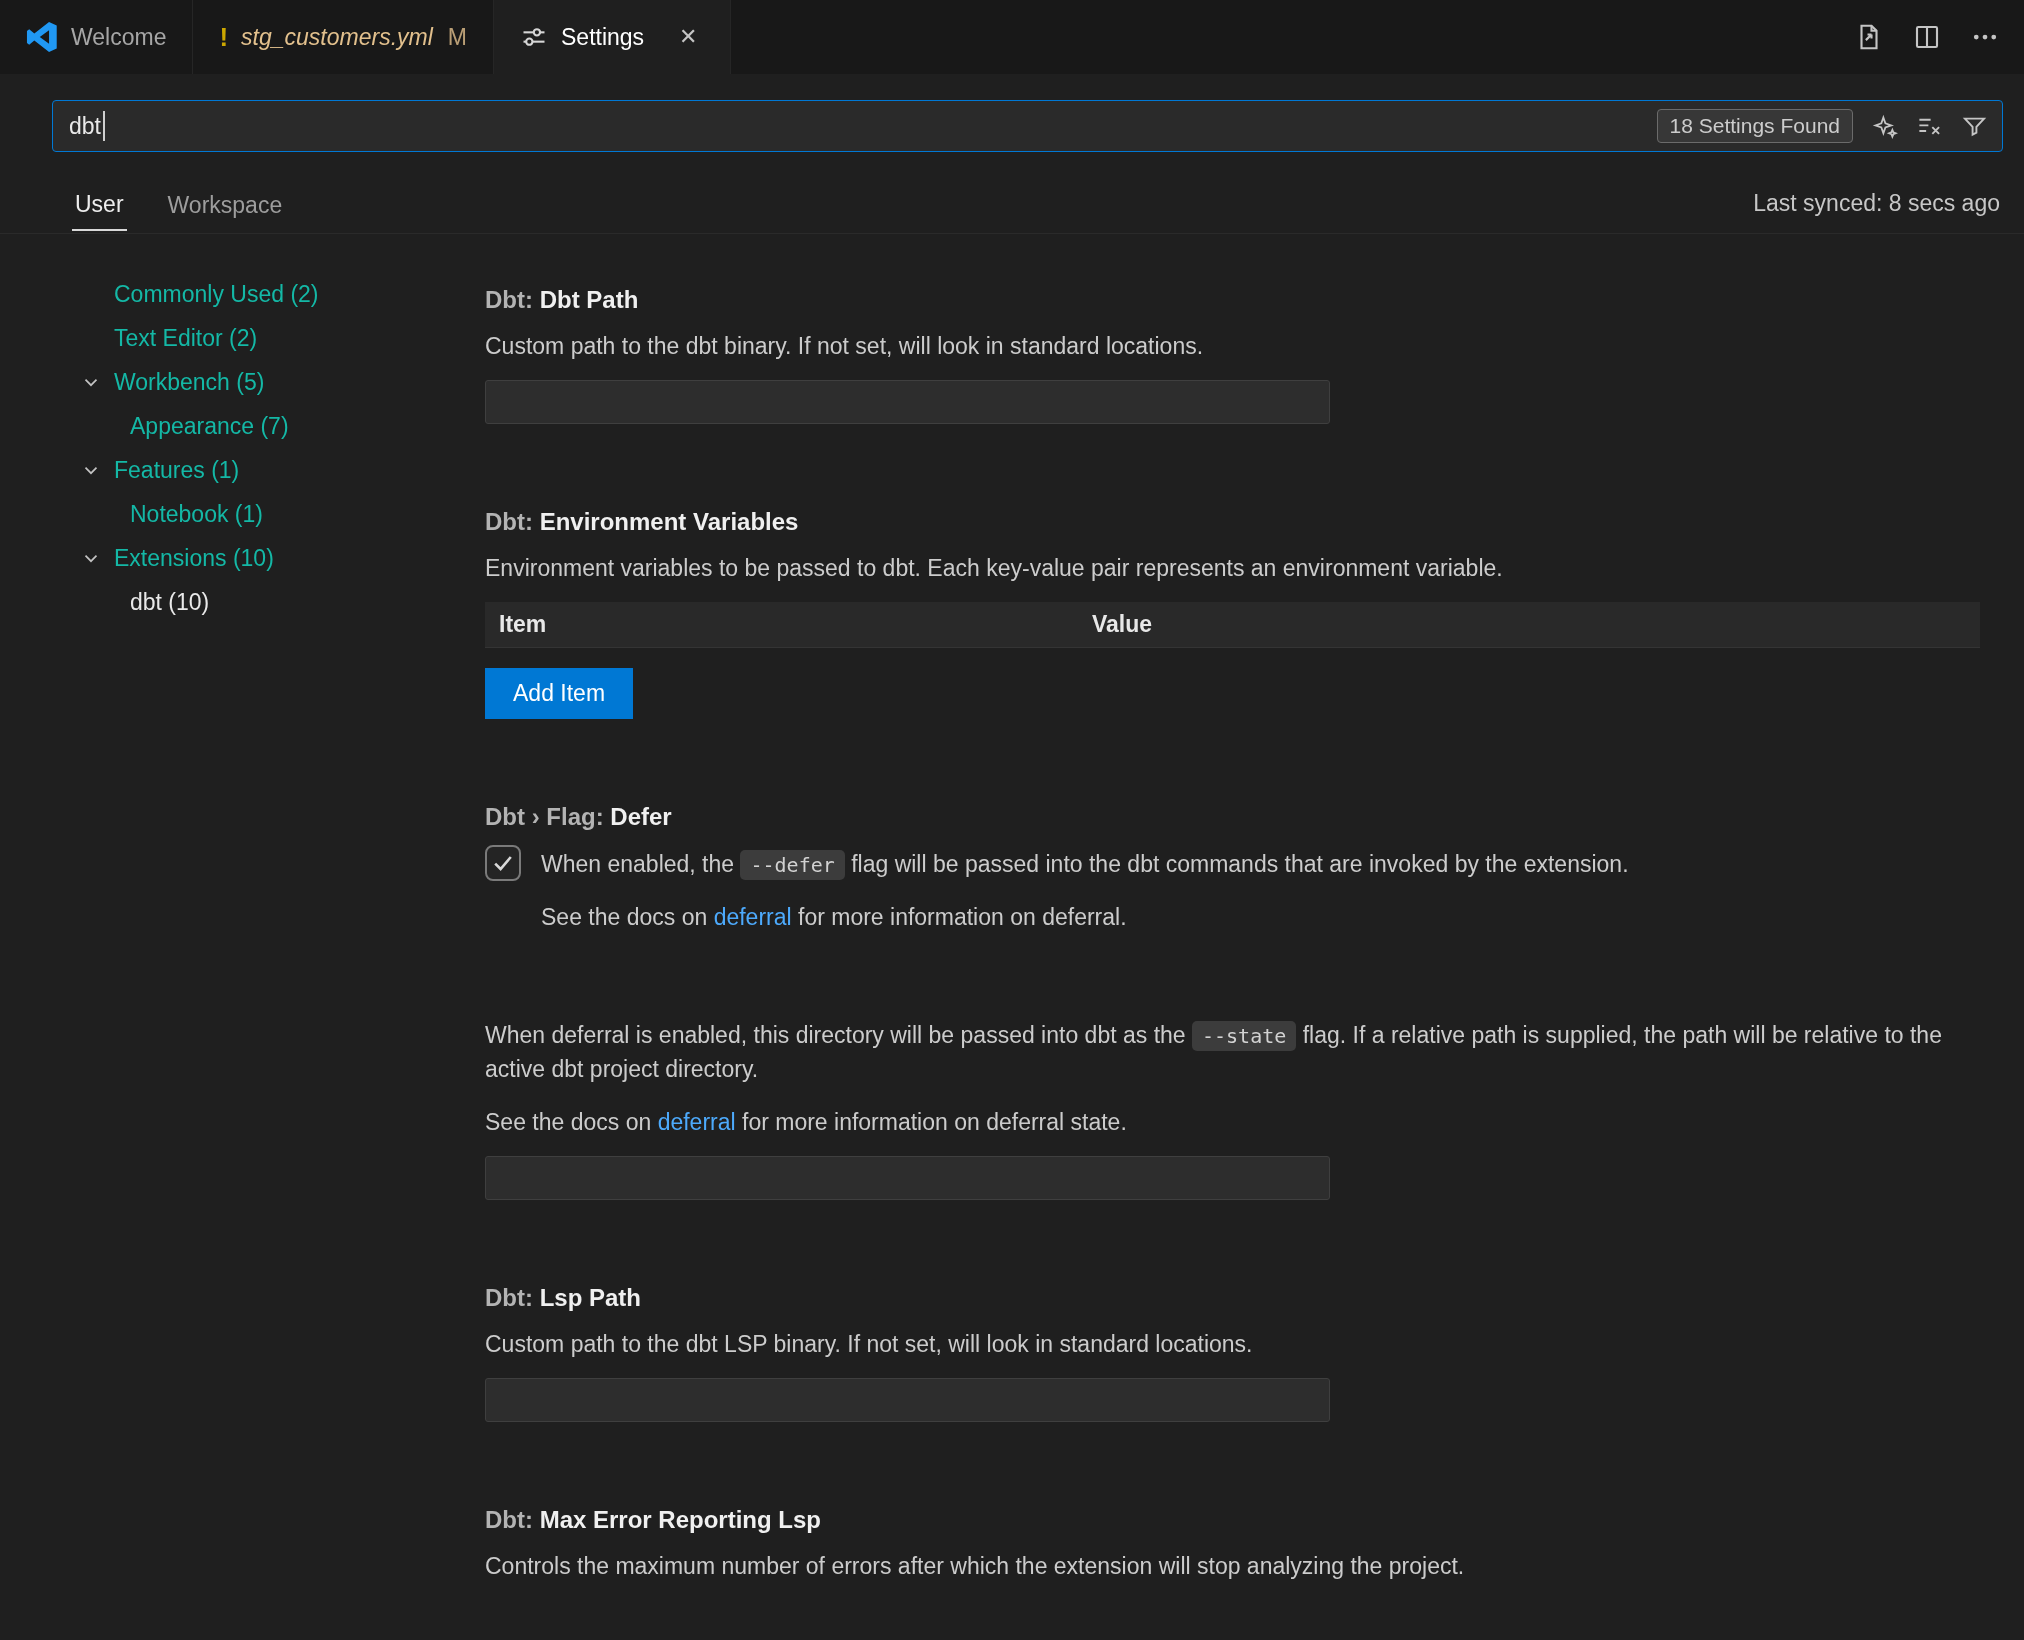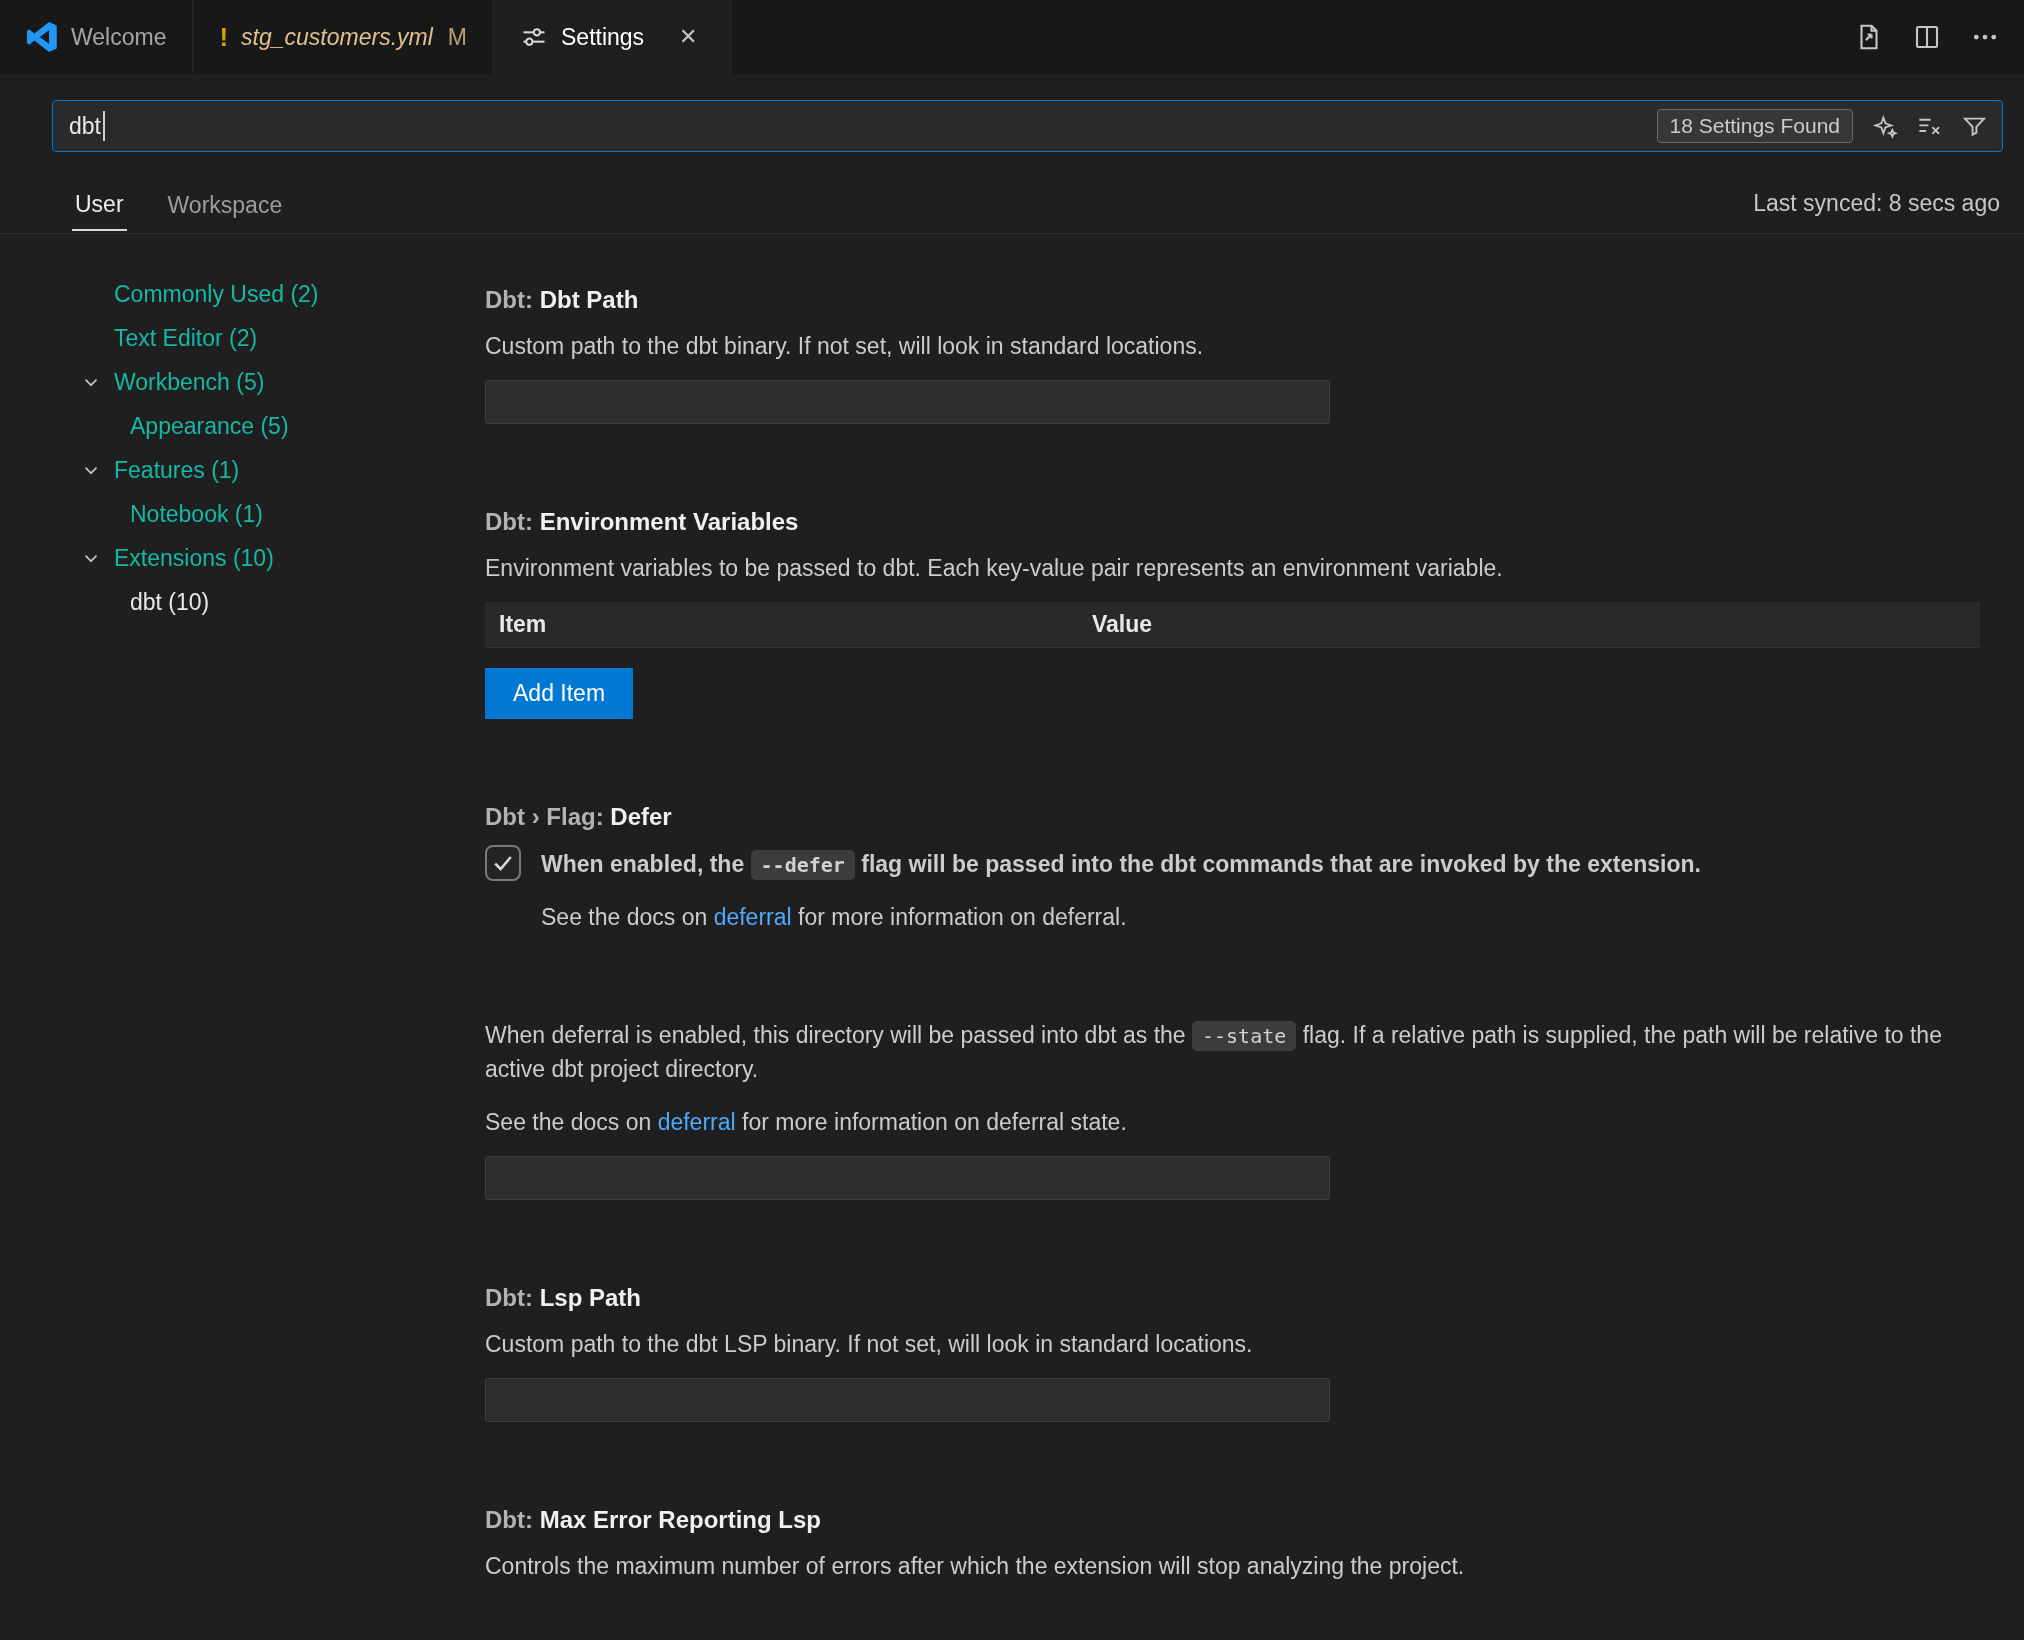--- a/index.html
+++ b/index.html
@@ -73,21 +73,21 @@
 
   .kv-table { width:1495px; margin-bottom:20px; }
   .kv-header { display:flex; align-items:center; height:46px; background:#292929;
                border-bottom:1px solid #343434; font-weight:700; color:#e8e8e8; }
   .kv-col1 { width:607px; padding-left:14px; }
   .kv-col2 { flex:1; }
   .add-item-btn { background:var(--accent,#0078d4); color:#ffffff; border:none; border-radius:0;
                   font-size:23px; padding:12px 28px; cursor:pointer;
                   font-family:"Liberation Sans", sans-serif; }
 
-  .checkbox-row { display:flex; align-items:flex-start; gap:20px; max-width:1480px;font-weight:bold; }
+  .checkbox-row { display:flex; align-items:flex-start; gap:20px; max-width:1480px; }
   .checkbox { width:36px; height:36px; flex-shrink:0; border:2px solid #7a7a7a; border-radius:8px;
               background:#242424; display:flex; align-items:center; justify-content:center;
               cursor:pointer; margin-top:-2px; }
   .checkbox svg { width:24px; height:24px; }
   .checkbox-label { line-height:1.5; }
 </style>
 </head>
 <body>
 
 <div class="tabbar">
@@ -186,21 +186,21 @@
       </div>
       <div class="toc-item level1">
         <span class="chevron">
           <svg width="22" height="22" viewBox="0 0 24 24" fill="none" stroke="#c3c3c3" stroke-width="1.8">
             <path d="M6 9.5l6 6 6-6"></path>
           </svg>
         </span>
         <span>Workbench (5)</span>
       </div>
       <div class="toc-item level2">
-        <span>Appearance (5)</span>
+        <span>Appearance (7)</span>
       </div>
       <div class="toc-item level1">
         <span class="chevron">
           <svg width="22" height="22" viewBox="0 0 24 24" fill="none" stroke="#c3c3c3" stroke-width="1.8">
             <path d="M6 9.5l6 6 6-6"></path>
           </svg>
         </span>
         <span>Features (1)</span>
       </div>
       <div class="toc-item level2">

